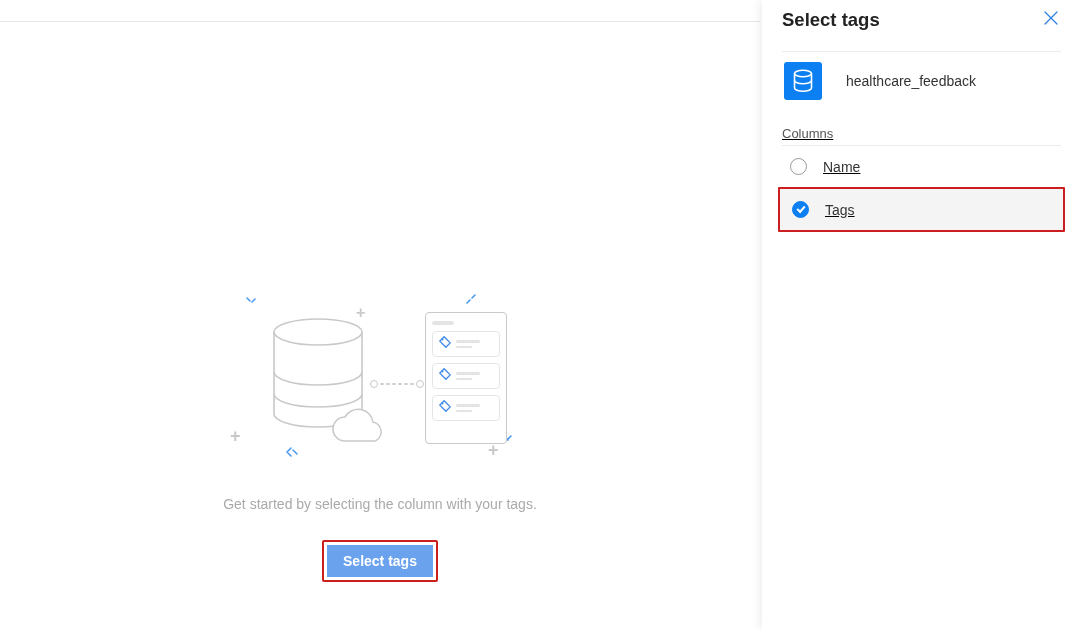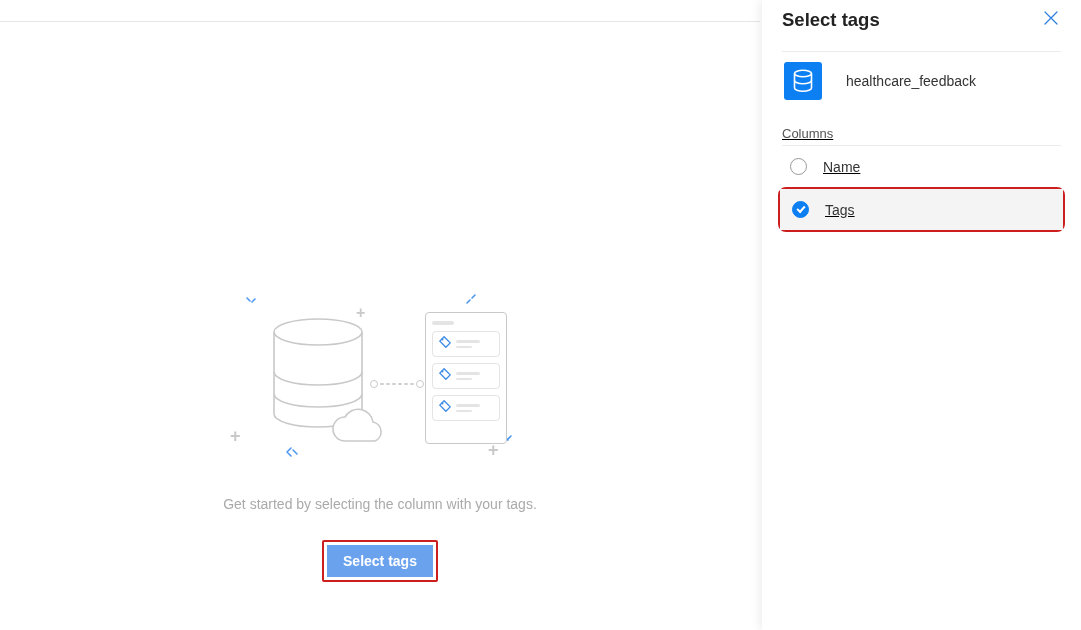--- a/index.html
+++ b/index.html
@@ -209,21 +209,21 @@
       border-left:2px solid #fff;
       border-bottom:2px solid #fff;
       transform:rotate(-48deg);
       margin-top:-2px;
     }
     .col-opt.selected {
       background:#f4f4f4;
     }
     .col-select-box {
       border:2.5px solid #cc1e1e;
-      border-radius:8px;
+      border-radius:1px;
       margin:0 -4px;
       padding:0;
     }
     .col-select-box .col-opt {
       margin: 0;
       padding:12px 12px;
     }
   </style>
 </head>
 <body>

